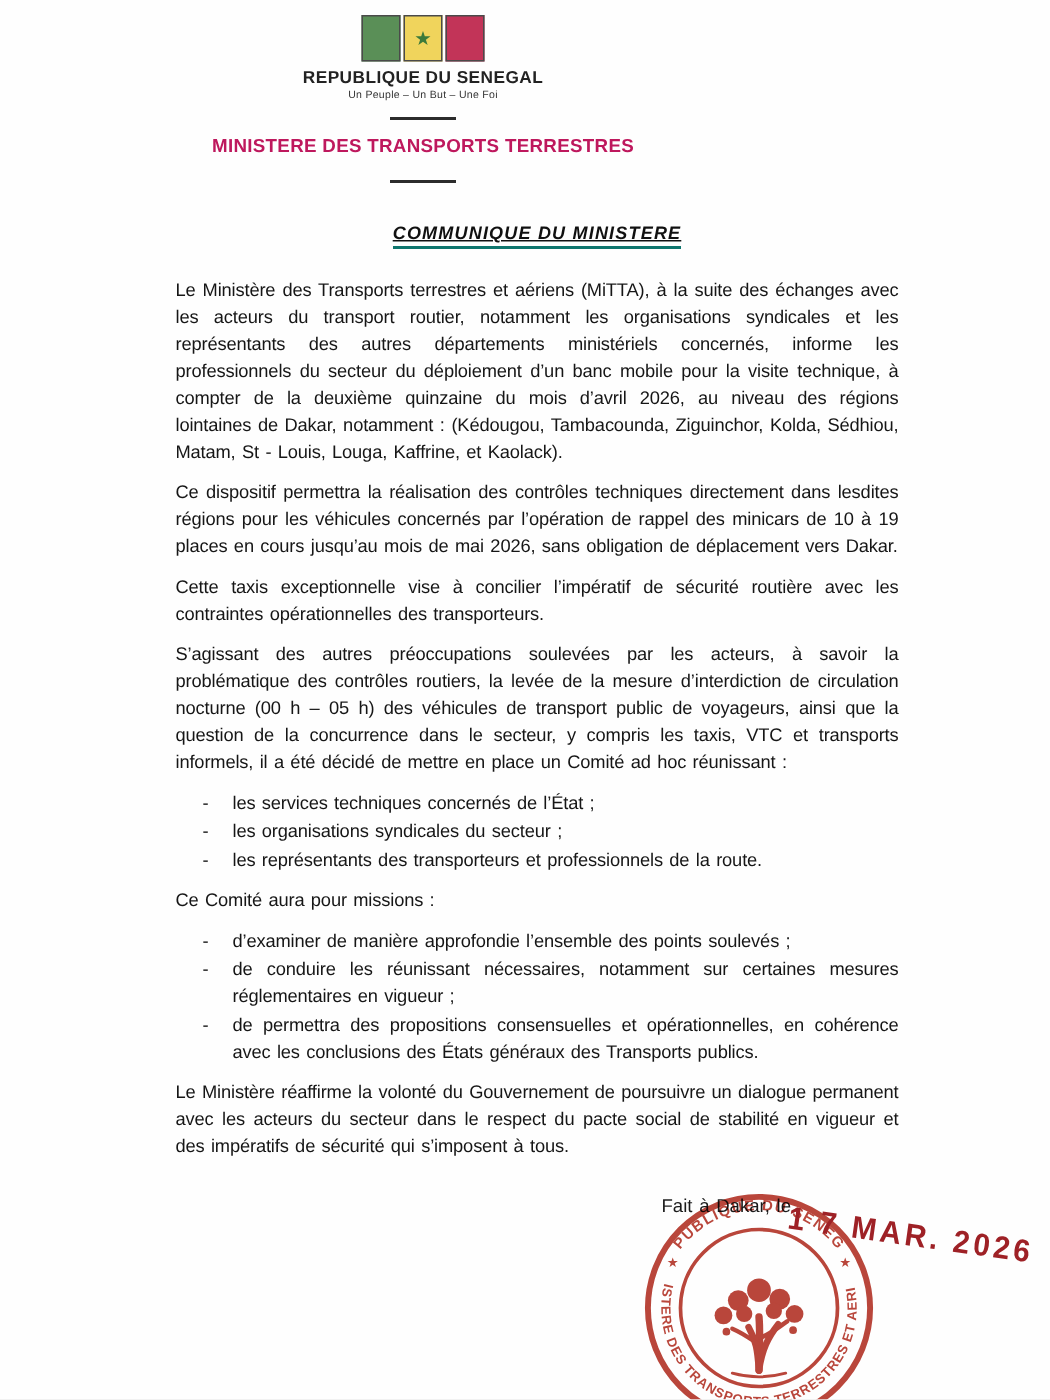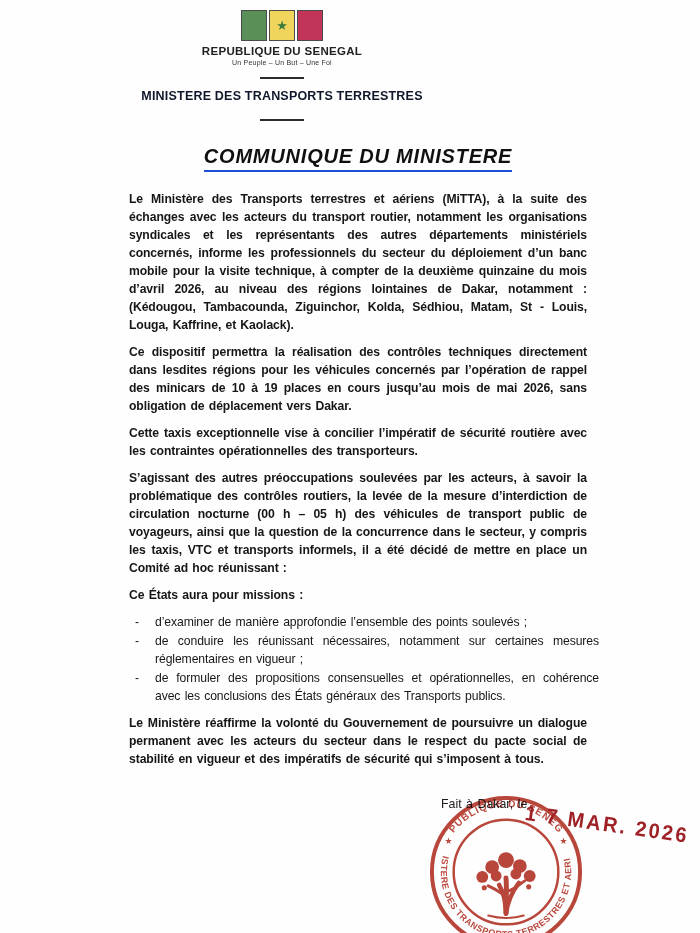--- a/index.html
+++ b/index.html
@@ -13,32 +13,32 @@
   .letterhead{padding-top:10px;width:344px;margin-left:110px;text-align:center;}
   .flag{display:inline-flex;gap:2px;margin-bottom:3px;}
   .flag .pane{width:24px;height:29px;border:1px solid #4a4a4a;display:flex;align-items:center;justify-content:center;}
   .pane.green{background:#5a8f57;}
   .pane.yellow{background:#f0d45c;}
   .pane.red{background:#c23458;}
   .flag .star{color:#3c7a3a;font-size:13px;line-height:1;}
   .republic{font-size:11.5px;font-weight:bold;letter-spacing:.3px;color:#222;}
   .motto{font-size:7px;color:#333;margin-top:2px;letter-spacing:.2px;}
   .rule{width:44px;border:0;border-top:2px solid #2c2c2c;margin:11px auto 9px;}
-  .ministry{font-size:12.5px;font-weight:bold;line-height:1.3;color:#0f172a;letter-spacing:.2px;}
+  .ministry{font-size:12.5px;font-weight:bold;line-height:1.3;color:#be185d;letter-spacing:.2px;}
   .rule.after{margin-top:15px;}
   
   .main{width:482px;margin-left:117px;}
   .doc-title-wrap{text-align:center;margin:24px 0 18px;}
   .doc-title{
-    display:inline-block;font-size:20px;font-weight:bold;font-style:italic;
-    letter-spacing:.8px;border-bottom:2px solid #1d4ed8;padding-bottom:2px;color:#101010;
+    display:inline-block;font-size:12px;font-weight:bold;font-style:italic;
+    letter-spacing:.8px;border-bottom:2px solid #0f766e;padding-bottom:2px;color:#101010;text-decoration:underline;
   }
   .para{
-    font-size:12.2px;line-height:18px;text-align:justify;margin:0 12px 9px;
-    word-spacing:1px;letter-spacing:-0.1px;font-weight:bold;
+    font-size:12.2px;line-height:18px;text-align:justify;margin:0 0 9px;
+    word-spacing:1px;letter-spacing:-0.1px;
   }
   ul.dash-list{list-style:none;margin:2px 0 9px;padding:0;}
   ul.dash-list li{
     position:relative;padding-left:38px;font-size:12.2px;line-height:18px;
     text-align:justify;word-spacing:1px;letter-spacing:-0.1px;margin-bottom:1px;
   }
   ul.dash-list li::before{content:"-";position:absolute;left:18px;top:0;}
   
   .fait{
     position:absolute;left:441px;top:797px;font-size:12.4px;color:#1b1b1b;z-index:1;
@@ -79,27 +79,32 @@
   <main class="main">
     <div class="doc-title-wrap">
       <span class="doc-title">COMMUNIQUE DU MINISTERE</span>
     </div>
 
     <p class="para">Le Ministère des Transports terrestres et aériens (MiTTA), à la suite des échanges avec les acteurs du transport routier, notamment les organisations syndicales et les représentants des autres départements ministériels concernés, informe les professionnels du secteur du déploiement d’un banc mobile pour la visite technique, à compter de la deuxième quinzaine du mois d’avril 2026, au niveau des régions lointaines de Dakar, notamment : (Kédougou, Tambacounda, Ziguinchor, Kolda, Sédhiou, Matam, St - Louis, Louga, Kaffrine, et  Kaolack).</p>
     <p class="para">Ce dispositif permettra la réalisation des contrôles techniques directement dans lesdites régions pour les véhicules concernés par l’opération de rappel des minicars de 10 à 19 places en cours jusqu’au mois de mai 2026, sans obligation de déplacement vers Dakar.</p>
     <p class="para">Cette taxis exceptionnelle vise à concilier l’impératif de sécurité routière avec les contraintes opérationnelles des transporteurs.</p>
     <p class="para">S’agissant des autres préoccupations soulevées par les acteurs, à savoir la problématique des contrôles routiers, la levée de la mesure d’interdiction de circulation nocturne (00 h – 05 h) des véhicules de transport public de voyageurs, ainsi que la question de la concurrence dans le secteur, y compris les taxis, VTC et transports informels, il a été décidé de mettre en place un Comité ad hoc réunissant :</p>
 
+    <ul class="dash-list">
+      <li>les services techniques concernés de l’État ;</li>
+      <li>les organisations syndicales du secteur ;</li>
+      <li>les représentants des transporteurs et professionnels de la route.</li>
+    </ul>
 
-    <p class="para">Ce États aura pour missions :</p>
+    <p class="para">Ce Comité aura pour missions :</p>
 
     <ul class="dash-list">
       <li>d’examiner de manière approfondie l’ensemble des points soulevés ;</li>
       <li>de conduire les réunissant nécessaires, notamment sur certaines mesures réglementaires en vigueur ;</li>
-      <li>de formuler des propositions consensuelles et opérationnelles, en cohérence avec les conclusions des États généraux des Transports publics.</li>
+      <li>de permettra des propositions consensuelles et opérationnelles, en cohérence avec les conclusions des États généraux des Transports publics.</li>
     </ul>
 
     <p class="para">Le Ministère réaffirme la volonté du Gouvernement de poursuivre un dialogue permanent avec les acteurs du secteur dans le respect du pacte social de stabilité en vigueur et des impératifs de sécurité qui s’imposent à tous.</p>
   </main>
 
   <div class="fait">Fait à Dakar, le</div>
   <div class="date-stamp">1 7 MAR. 2026</div>
 
   <svg class="stamp-svg" width="158" height="158" viewBox="0 0 160 160">
     <defs>

